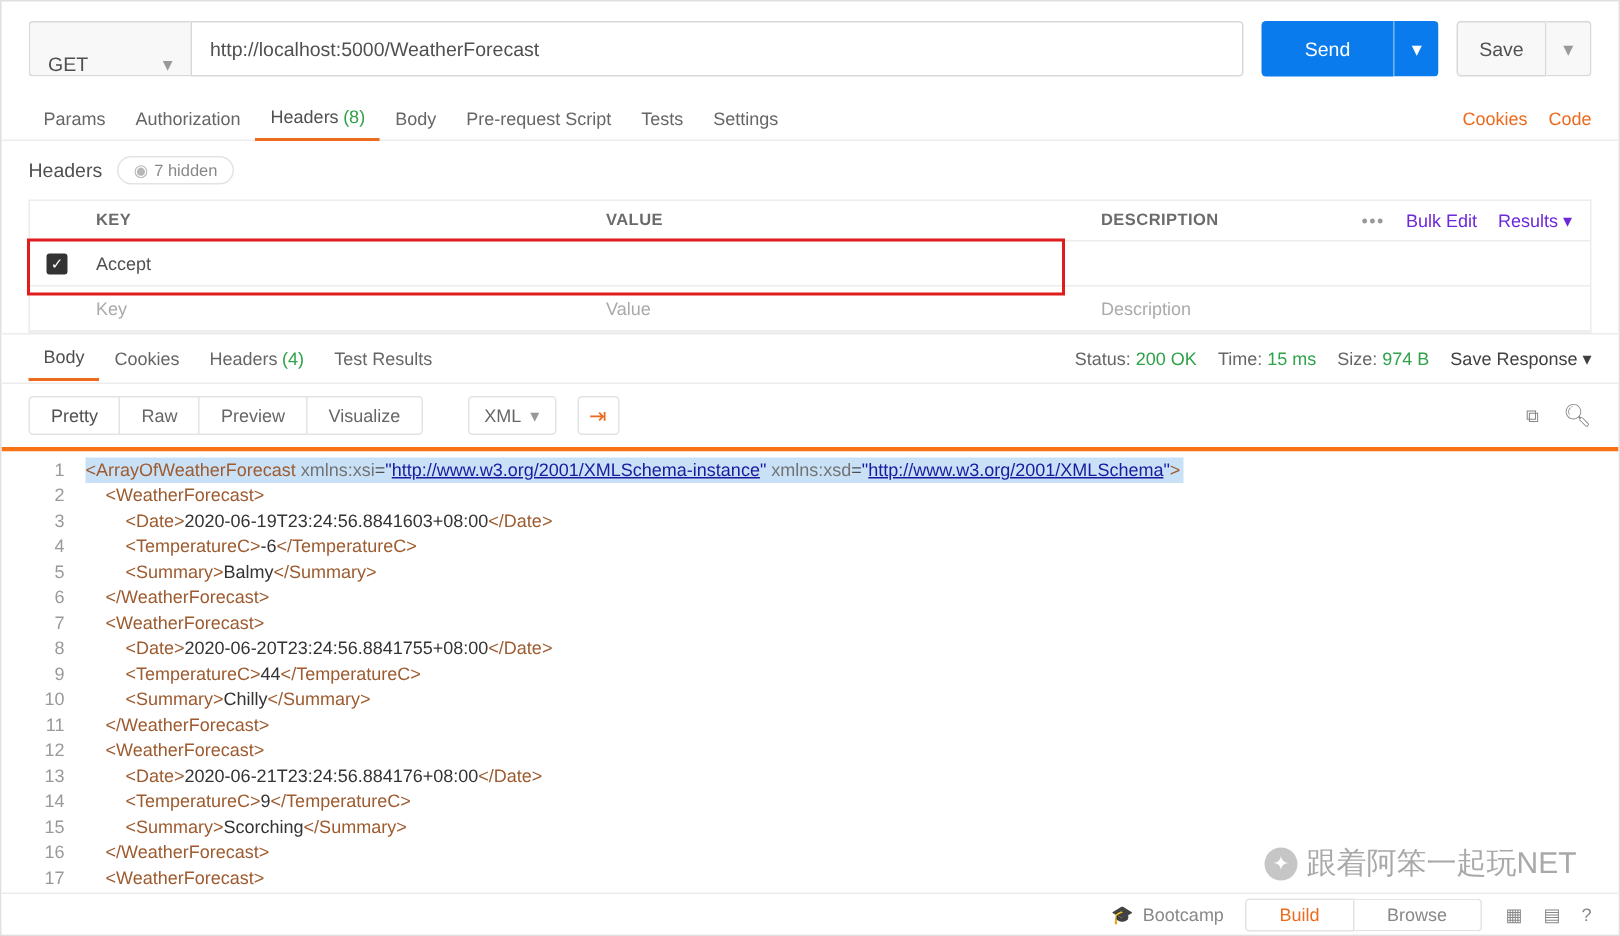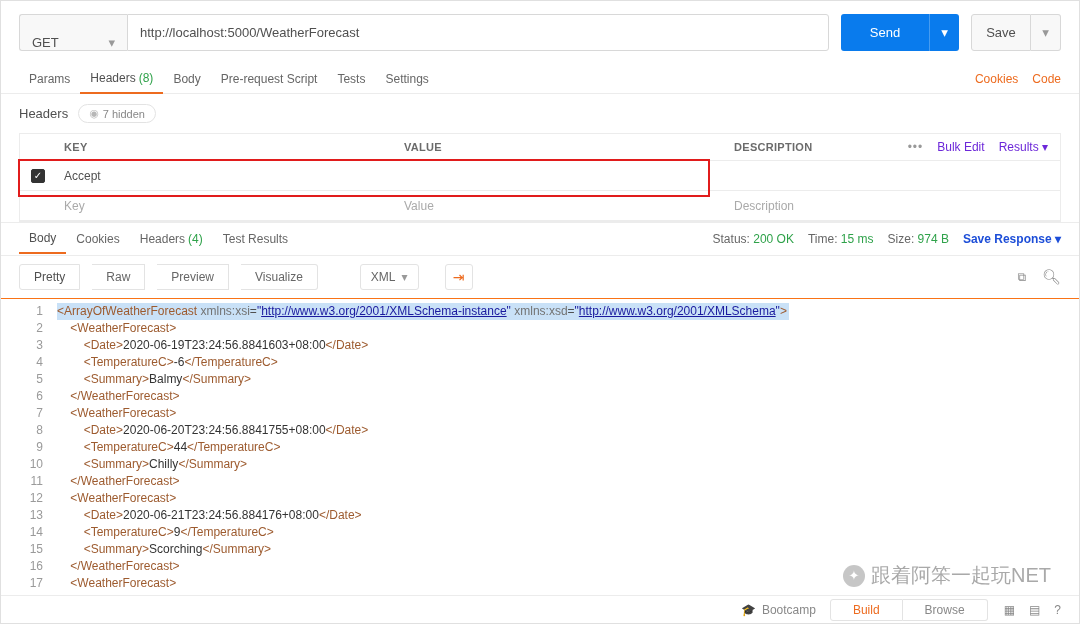--- a/index.html
+++ b/index.html
@@ -35,22 +35,22 @@
 .dots{color:#999;letter-spacing:1px}
 .orange{color:#6d28d9}
 .highlight{position:relative}
 .highlight::after{content:"";position:absolute;left:-2px;top:-2px;width:688px;height:34px;border:2px solid #e11c1c;pointer-events:none}
 .chkbox{width:14px;height:14px;border:1.5px solid #333;background:#333;display:flex;align-items:center;justify-content:center;color:#fff;font-size:10px;border-radius:2px}
 .ph{color:#aaa}
 .res-tabs{display:flex;align-items:center;padding:0 18px;height:34px;border-top:1px solid #ececec;border-bottom:1px solid #ececec;background:#fff}
 .res-tabs .tab.active{border-bottom:2px solid #ED6B1F}
 .res-right{margin-left:auto;display:flex;align-items:flex-start;gap:14px;font-size:12px;color:#666}
 .g{color:#2FA24A}
-.savresp{color:#1d4ed8;font-weight:700}
-.viewbar{display:flex;align-items:center;padding:8px 18px;gap:12px;border-bottom:1px solid #f97316}
+.savresp{color:#404040;font-weight:400}
+.viewbar{display:flex;align-items:center;padding:8px 18px;gap:0;border-bottom:3px solid #f97316}
 .vtab{padding:5px 14px;border:1px solid #e3e3e3;font-size:12px;color:#666;cursor:pointer}
 .vtab:first-child{border-radius:3px 0 0 3px}
 .vtab.active{background:#fff;color:#505050;font-weight:500}
 .badge-xml{border:1px solid #e3e3e3;border-radius:3px;padding:5px 10px;margin-left:30px;font-size:12px;color:#666;display:flex;align-items:center;gap:6px}
 .wrap-btn{margin-left:14px;width:28px;height:26px;border:1px solid #e3e3e3;border-radius:3px;display:flex;align-items:center;justify-content:center;color:#ED6B1F;font-size:14px}
 .vb-right{margin-left:auto;display:flex;gap:16px;align-items:center;color:#888}
 .code{font-family:Consolas,Menlo,monospace;font-size:12px;padding:4px 0 0 0;overflow:hidden;background:#fff}
 .ln{display:flex;line-height:17px;height:17px}
 .gut{width:56px;text-align:right;padding-right:14px;color:#9a9a9a;user-select:none;background:#fff}
 .src{flex:1;white-space:pre}
@@ -82,20 +82,21 @@
       <span>▾</span>
     </button>
   <button class="save-btn">Save</button>
   <button class="save-split">
       <span>▾</span>
     </button>
 </div>
 
 <div class="tabs-row">
   <div class="tab">Params</div>
+  <div class="tab">Authorization</div>
   <div class="tab active">
       <span>Headers</span> 
       <span class="cnt">(8)</span>
     </div>
   <div class="tab">Body</div>
   <div class="tab">Pre-request Script</div>
   <div class="tab">Tests</div>
   <div class="tab">Settings</div>
   <div class="tabs-right">
     <span>Cookies</span>

